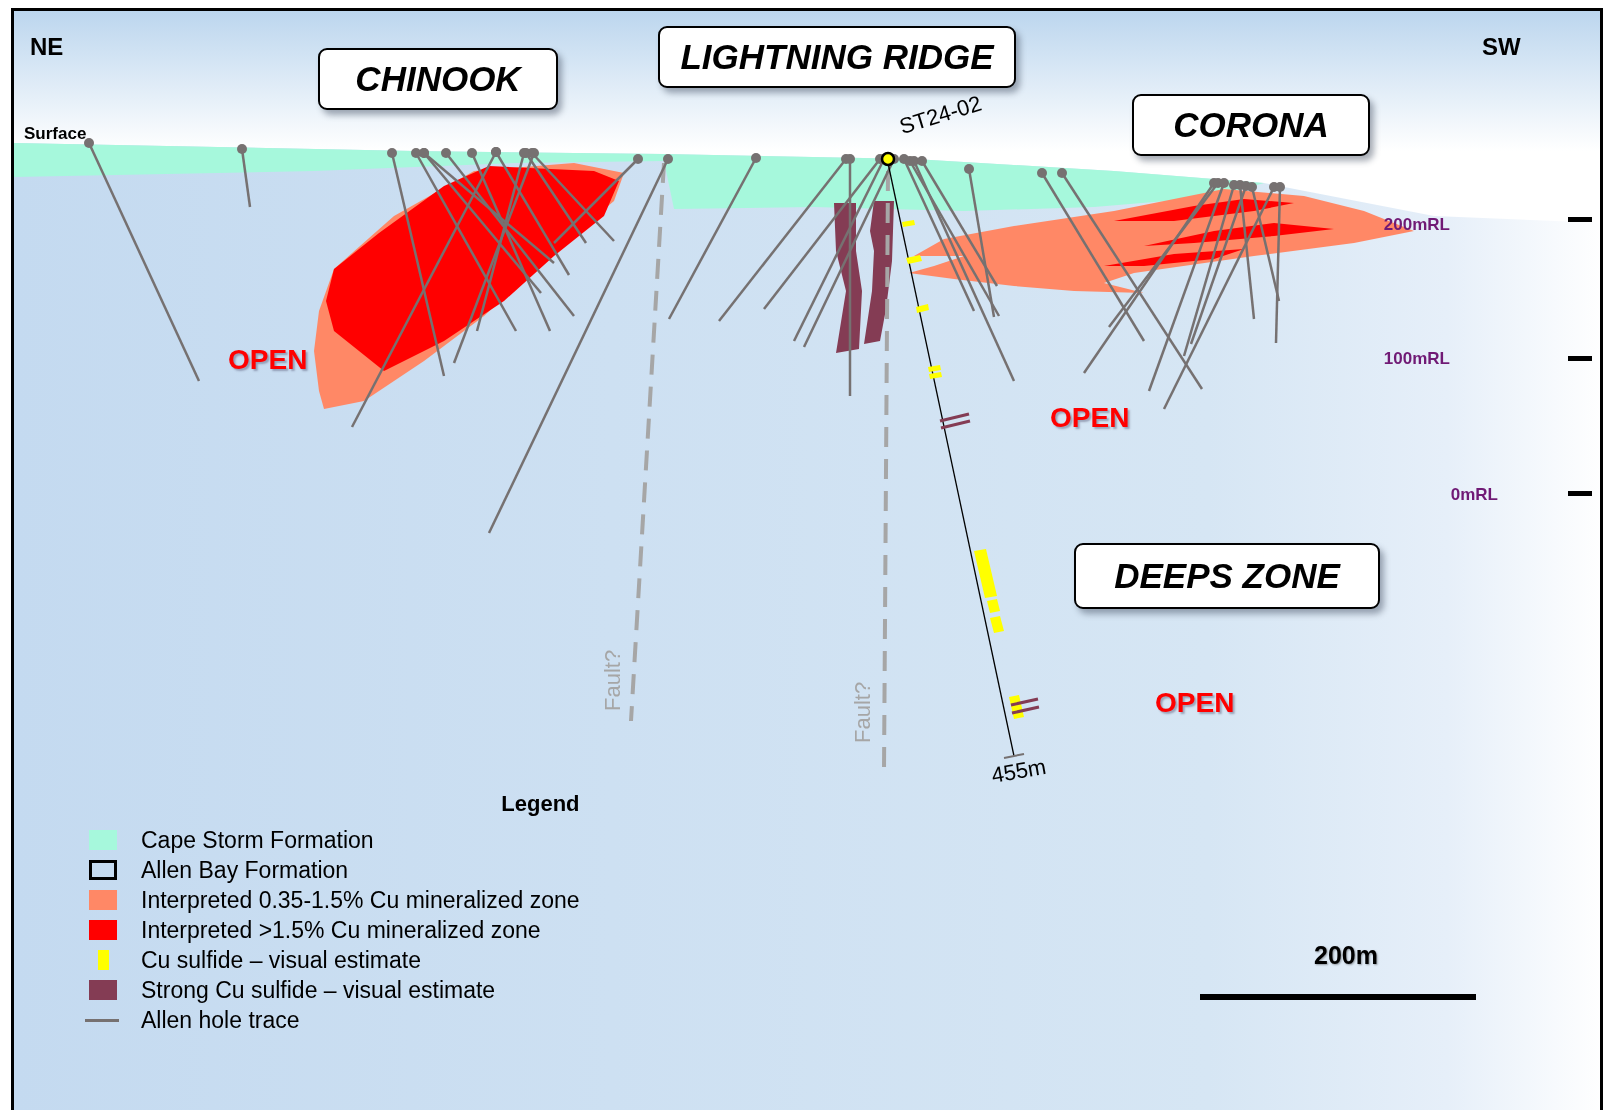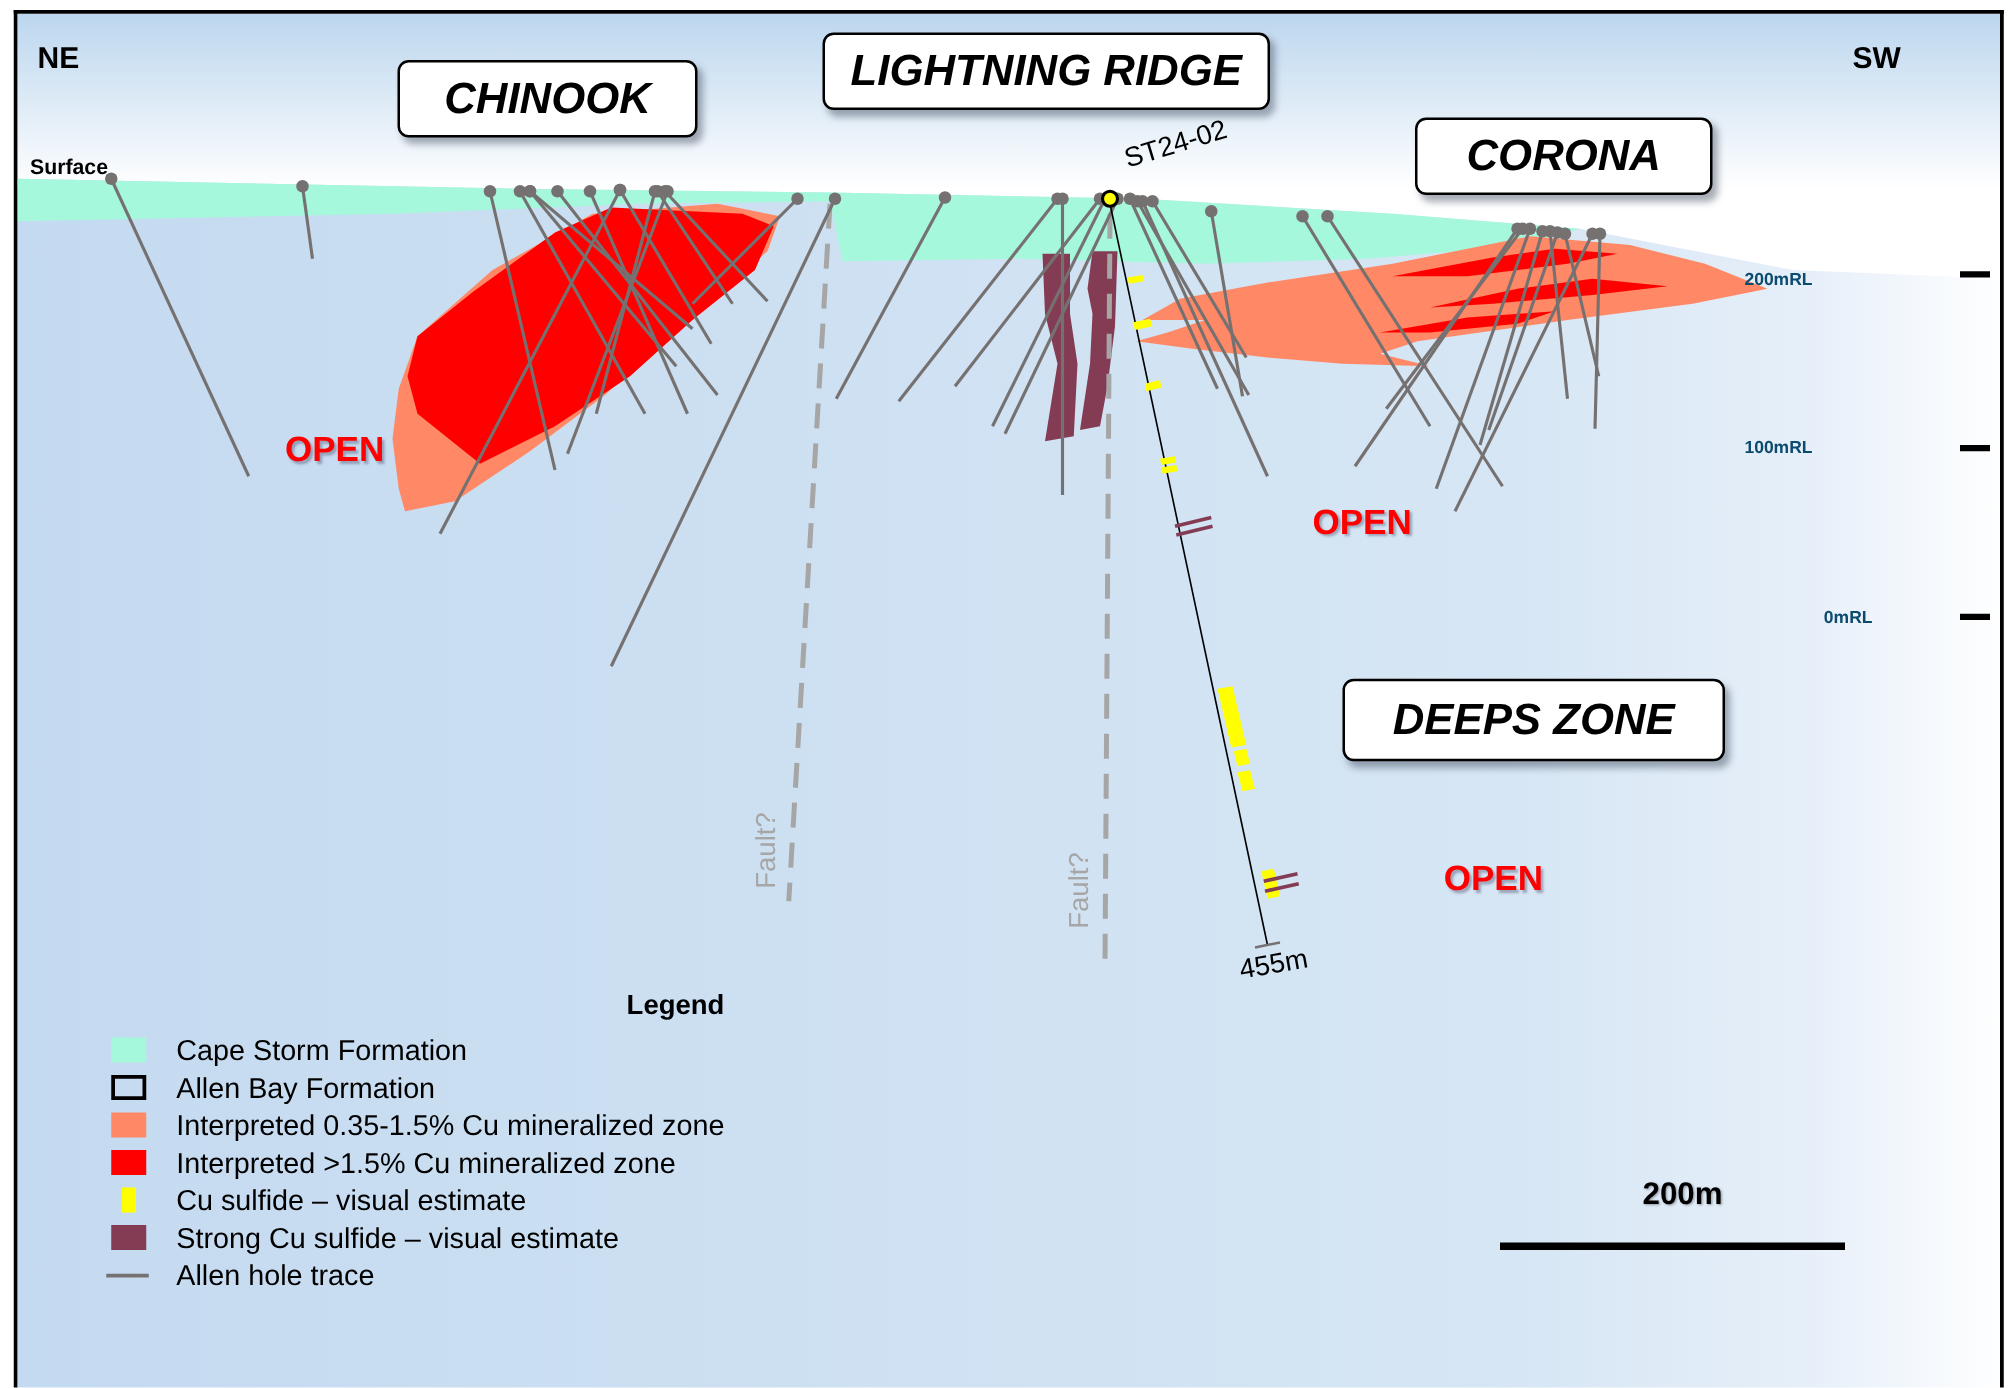--- a/index.html
+++ b/index.html
@@ -8,21 +8,21 @@
   #frame { position: absolute; left: 11px; top: 8px; width: 1592px; height: 1110px;
            border-left: 3px solid #000; border-top: 3px solid #000; border-right: 3px solid #000;
            box-sizing: border-box; overflow: hidden; }
   #section-svg { position: absolute; left: 0; top: 0; }
   .dir-label { position: absolute; font-weight: bold; font-size: 24px; color: #000; }
   .area-box { position: absolute; background: #fff; border: 2px solid #000; border-radius: 9px;
               box-shadow: 4px 5px 6px rgba(60,70,90,0.45); display: flex; align-items: center;
               justify-content: center; font-weight: bold; font-style: italic; font-size: 35px; color: #000; }
   .open-label { position: absolute; color: #ff0000; font-weight: bold; font-size: 28px;
                 text-shadow: 2px 2px 2px rgba(80,80,110,0.45); }
-  .rl-label { position: absolute; font-weight: bold; font-size: 14px; color: #0c4a6e; text-align: right; width: 110px; }
+  .rl-label { position: absolute; font-weight: bold; font-size: 17px; color: #701a75; text-align: right; width: 110px; }
   .rl-tick { position: absolute; width: 24px; height: 5px; background: #000; }
   .surface-label { position: absolute; font-weight: bold; font-size: 17px; color: #000; }
   .hole-label { position: absolute; font-size: 22px; color: #000; transform-origin: left bottom; }
   .fault-label { position: absolute; font-size: 22px; color: #a6a6a6; transform: rotate(-90deg); transform-origin: left top; white-space: nowrap; }
   #legend { position: absolute; left: 37px; top: 780px; text-align: right; }
   #legend-title { font-weight: bold; font-size: 22px; color: #000; margin-bottom: 8px; margin-left: 12px; }
   .legend-row { display: flex; align-items: center; height: 30px; }
   .legend-swatch { width: 28px; height: 20px; margin-left: 38px; margin-right: 24px; box-sizing: border-box; }
   .legend-text { font-size: 23px; color: #000; }
   #scale-label { position: absolute; left: 1300px; top: 930px; font-weight: bold; font-size: 25px; color: #000;

